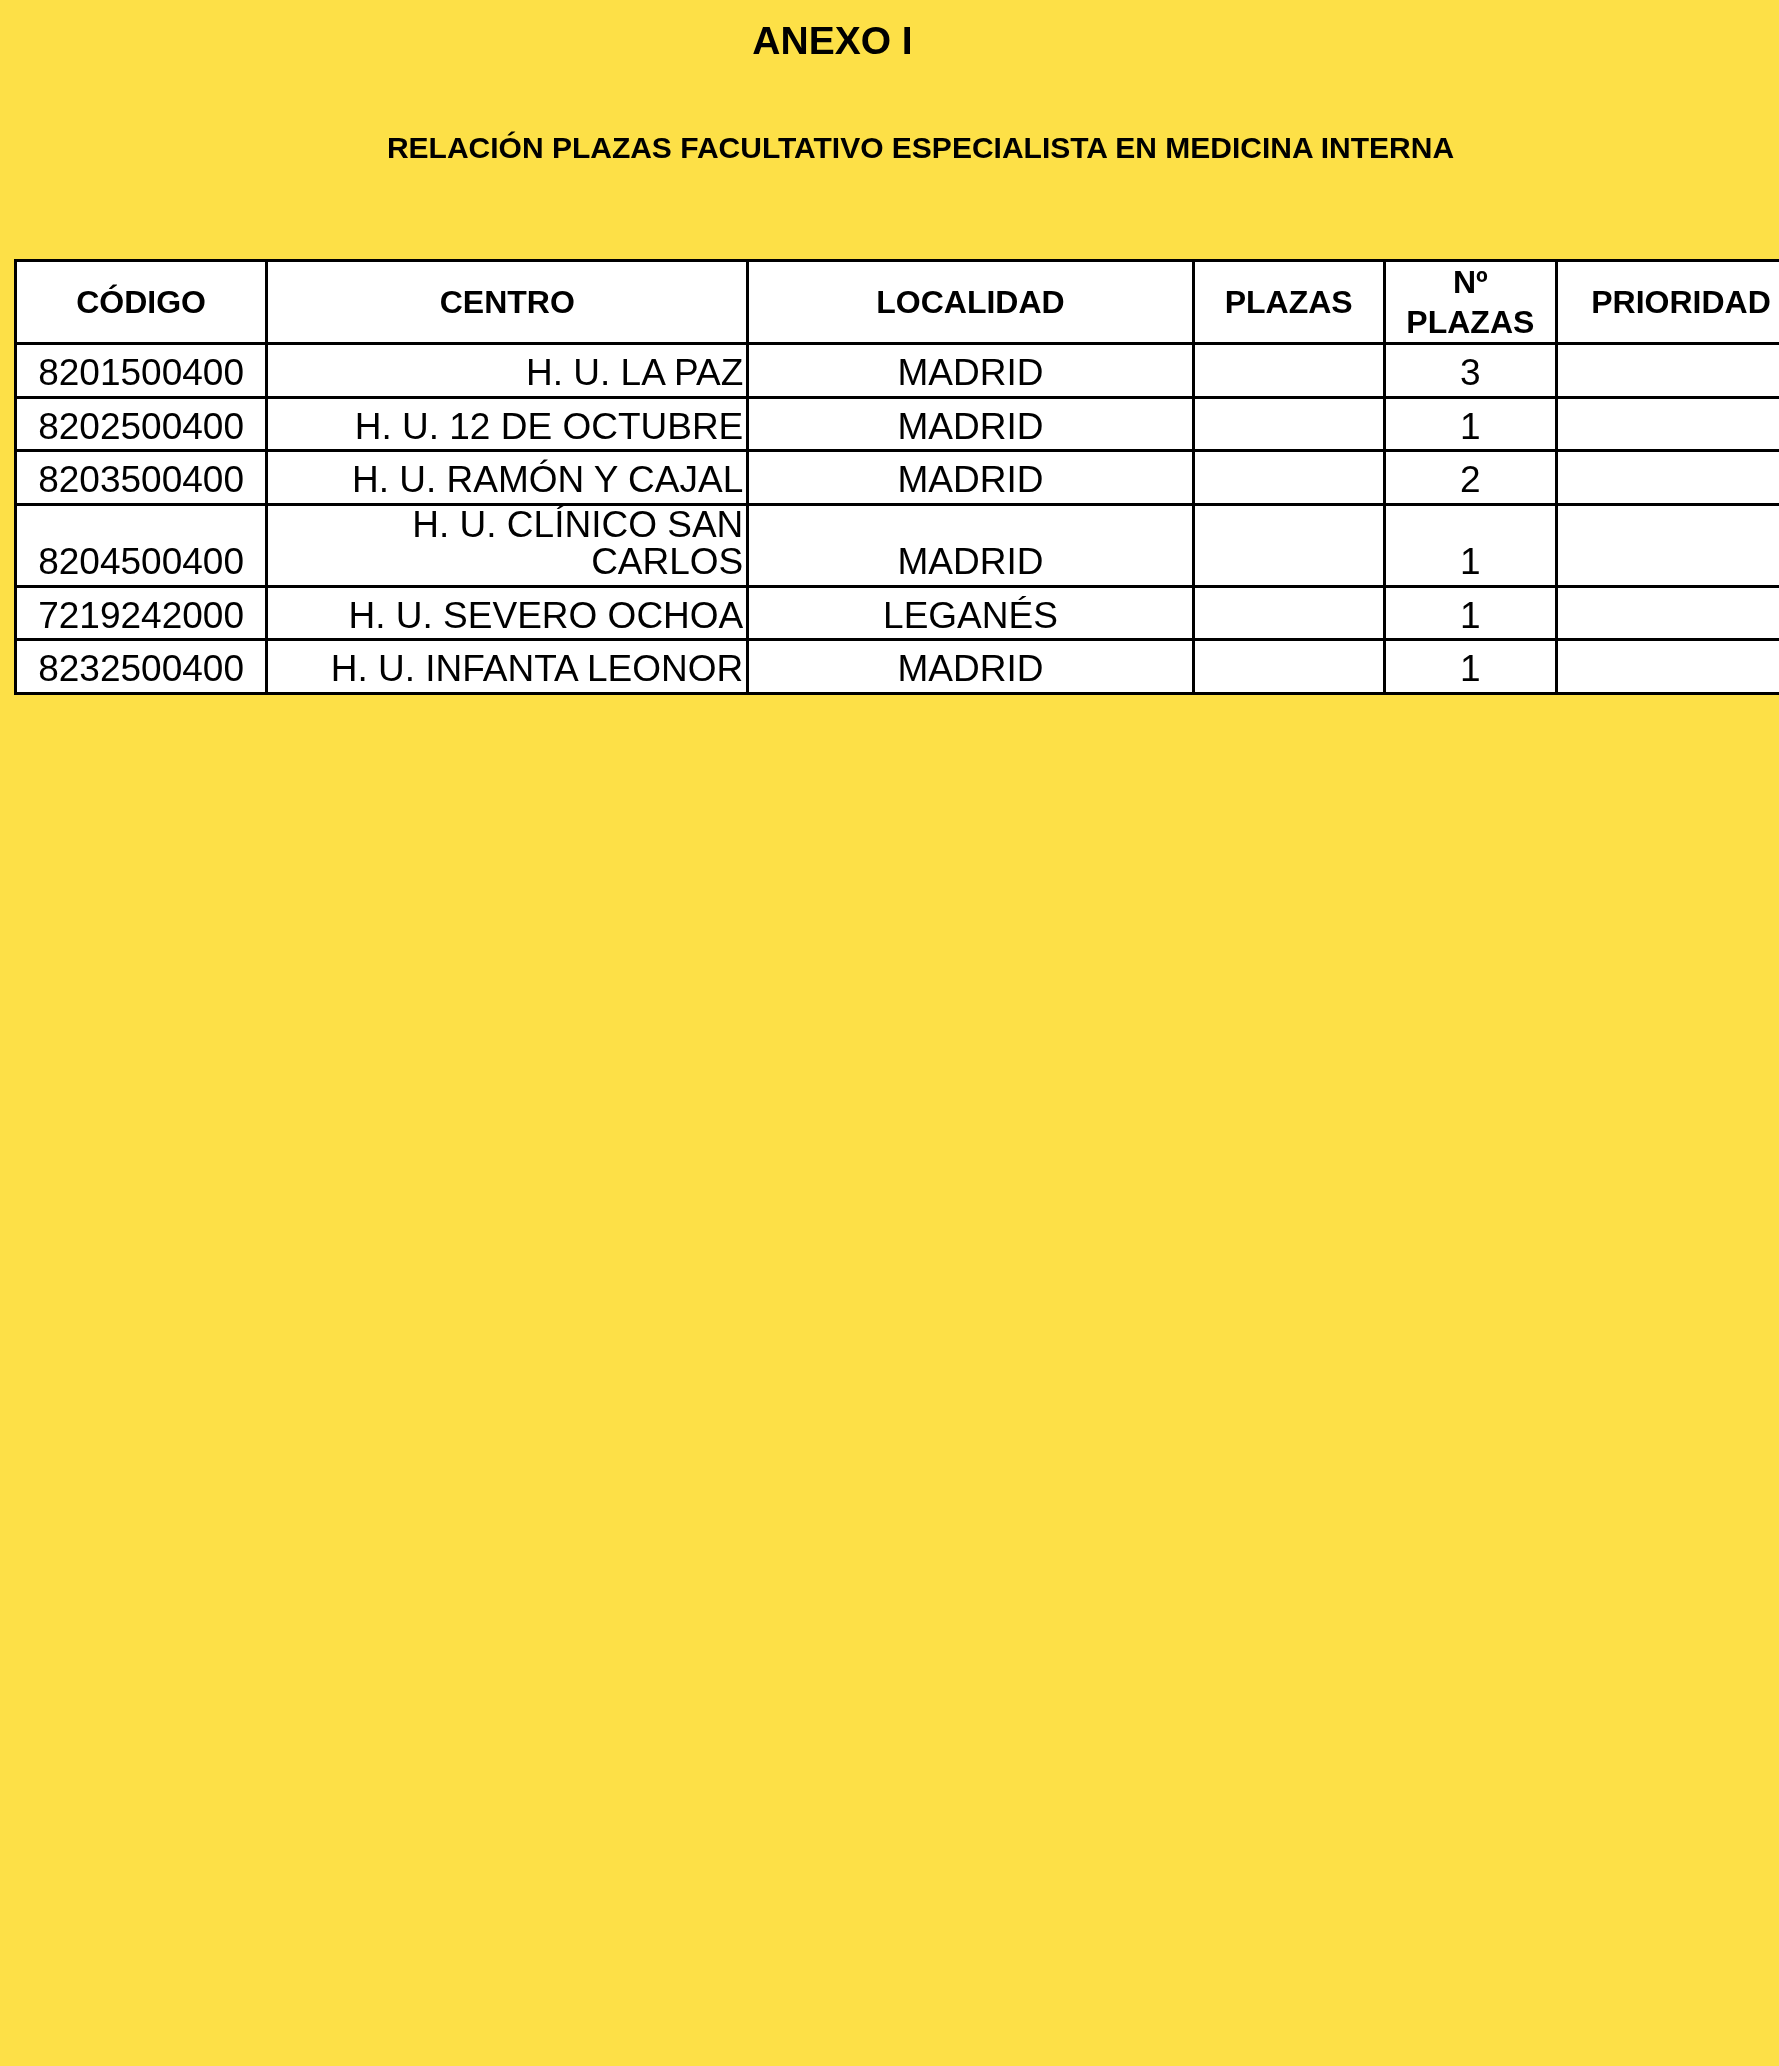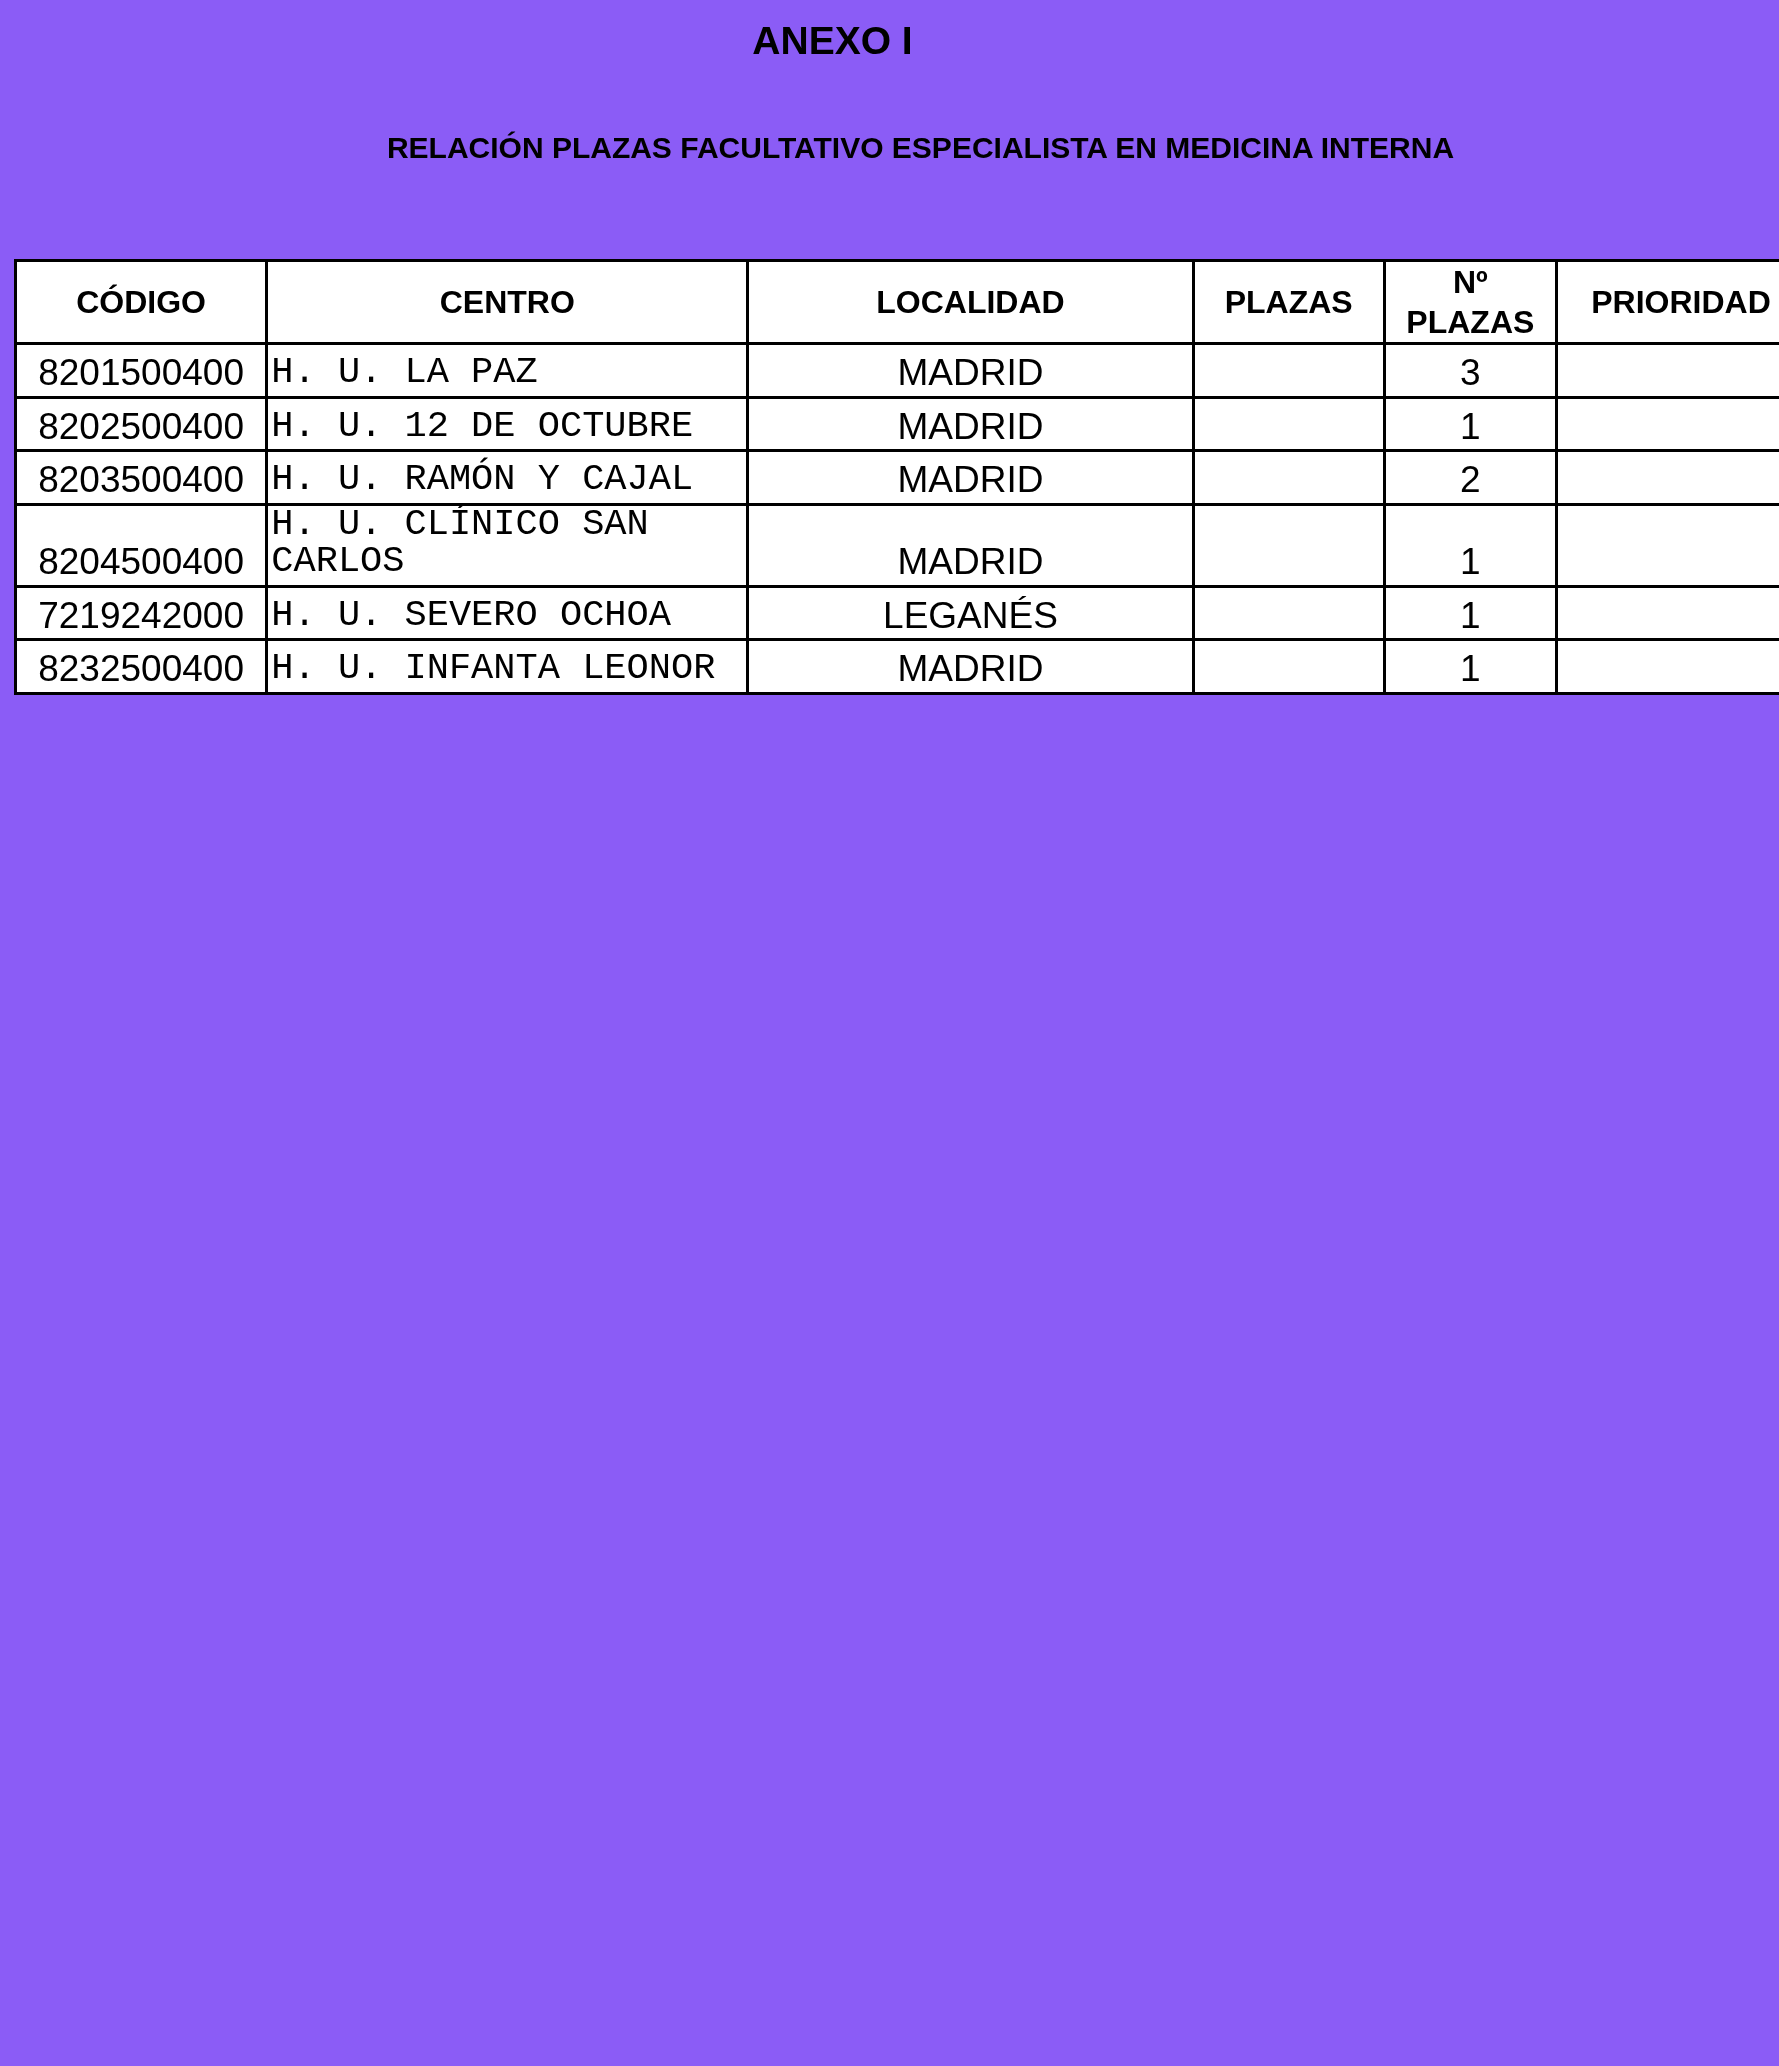--- a/index.html
+++ b/index.html
@@ -10,21 +10,21 @@
   body {
     width: 1779px;
     height: 2066px;
     position: relative;
     font-family: "Liberation Sans", sans-serif;
     color: #000000;
   }
   .page {
     position: absolute;
     inset: 0;
-    background: #8b5cf6;
+    background: #fde047;
   }
   .doc-title {
     position: absolute;
     top: 18.7px;
     left: 0;
     width: 100%;
     text-align: center;
     font-size: 39px;
     font-weight: bold;
     letter-spacing: 0px;
@@ -76,21 +76,21 @@
     padding: 0 3.1px 4.7px 3.1px;
   }
   th.col-codigo    { width: 242px; }
   th.col-centro    { width: 472px; }
   th.col-localidad { width: 436px; }
   th.col-turno     { width: 182px; }
   th.col-plazas    { width: 163px; }
   th.col-prioridad { width: 240px; }
 
   td.col-codigo    { text-align: center; }
-  td.col-centro    { text-align: left; padding-left: 9.3px; font-family: Liberation Mono, monospace; }
+  td.col-centro    { text-align: right; padding-left: 9.3px; }
   td.col-localidad { text-align: center; padding-bottom: 11px; }
   td.col-turno     { text-align: center; }
   td.col-plazas    { text-align: center; padding-bottom: 9.3px; }
   td.col-prioridad { text-align: center; }
 </style>
 </head>
 <body>
 
 <div class="page">
 

